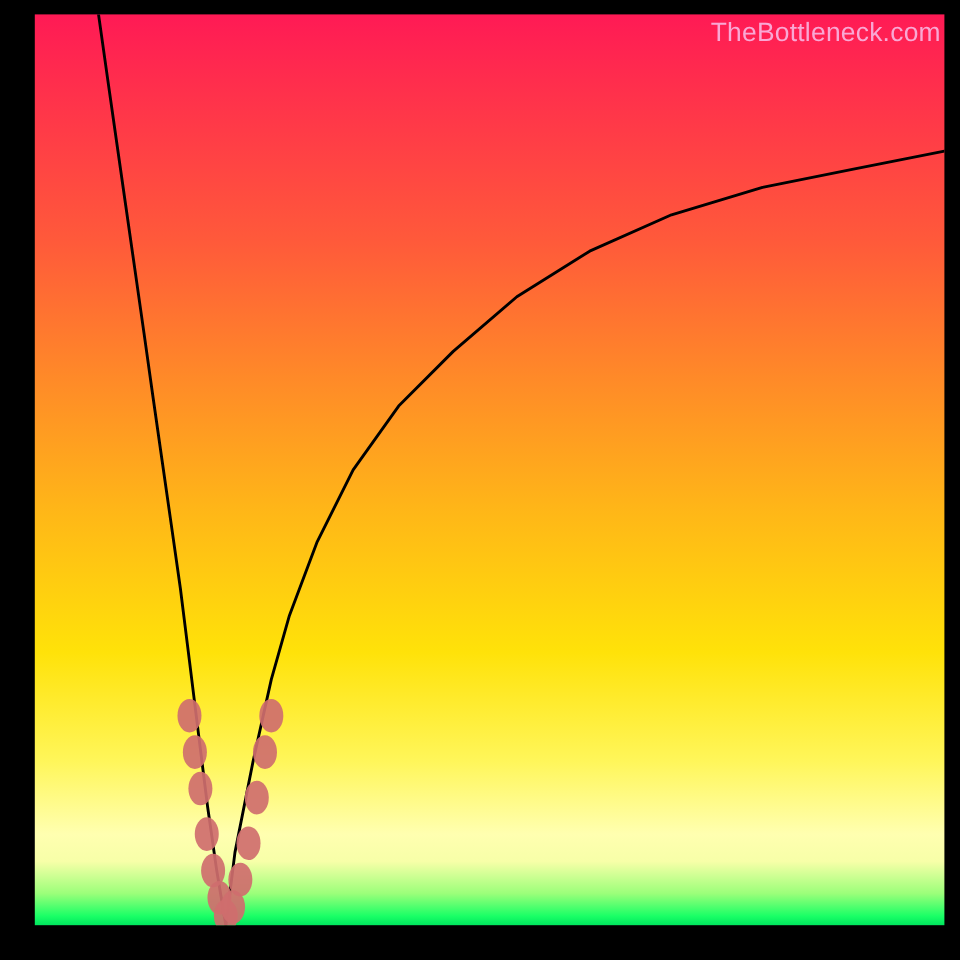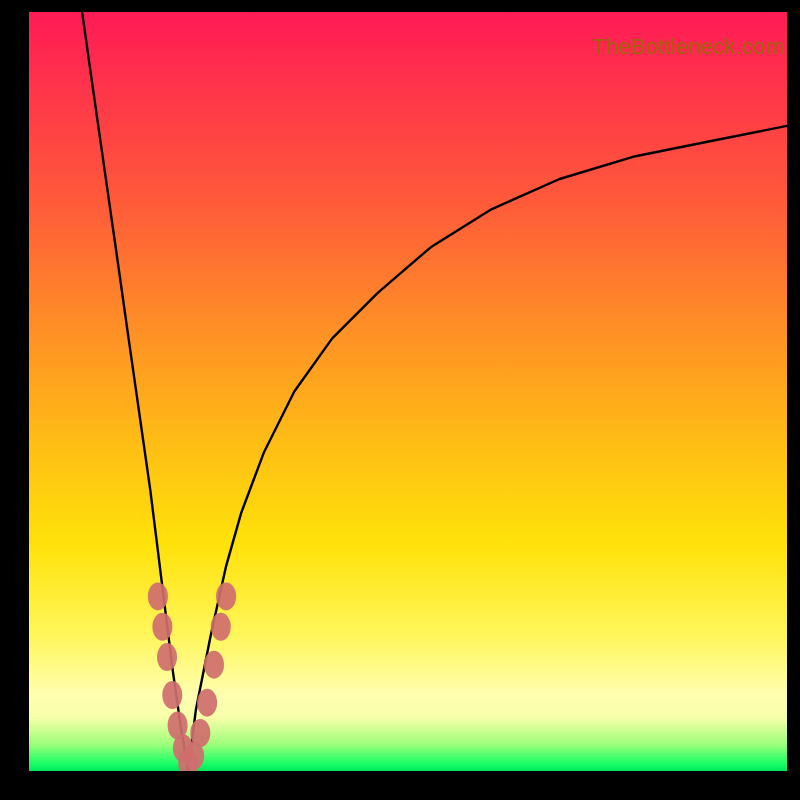--- a/index.html
+++ b/index.html
@@ -37,26 +37,25 @@
       #f7ffa8 93%,
       #9cff7a 96.5%,
       #1aff66 99%,
       #00e65e 100%
     );
   }
   .watermark {
     position: absolute;
     top: 14px;
     right: 16px;
-    color: #a16207;
+    color: #f9a8d4;
     font-size: 22px;
     font-weight: 400;
     letter-spacing: 0.2px;
     user-select: none;
-    margin-top: 20px;
   }
   svg.overlay {
     position: absolute;
     left: 0;
     top: 0;
   }
 </style>
 </head>
 <body>
 

